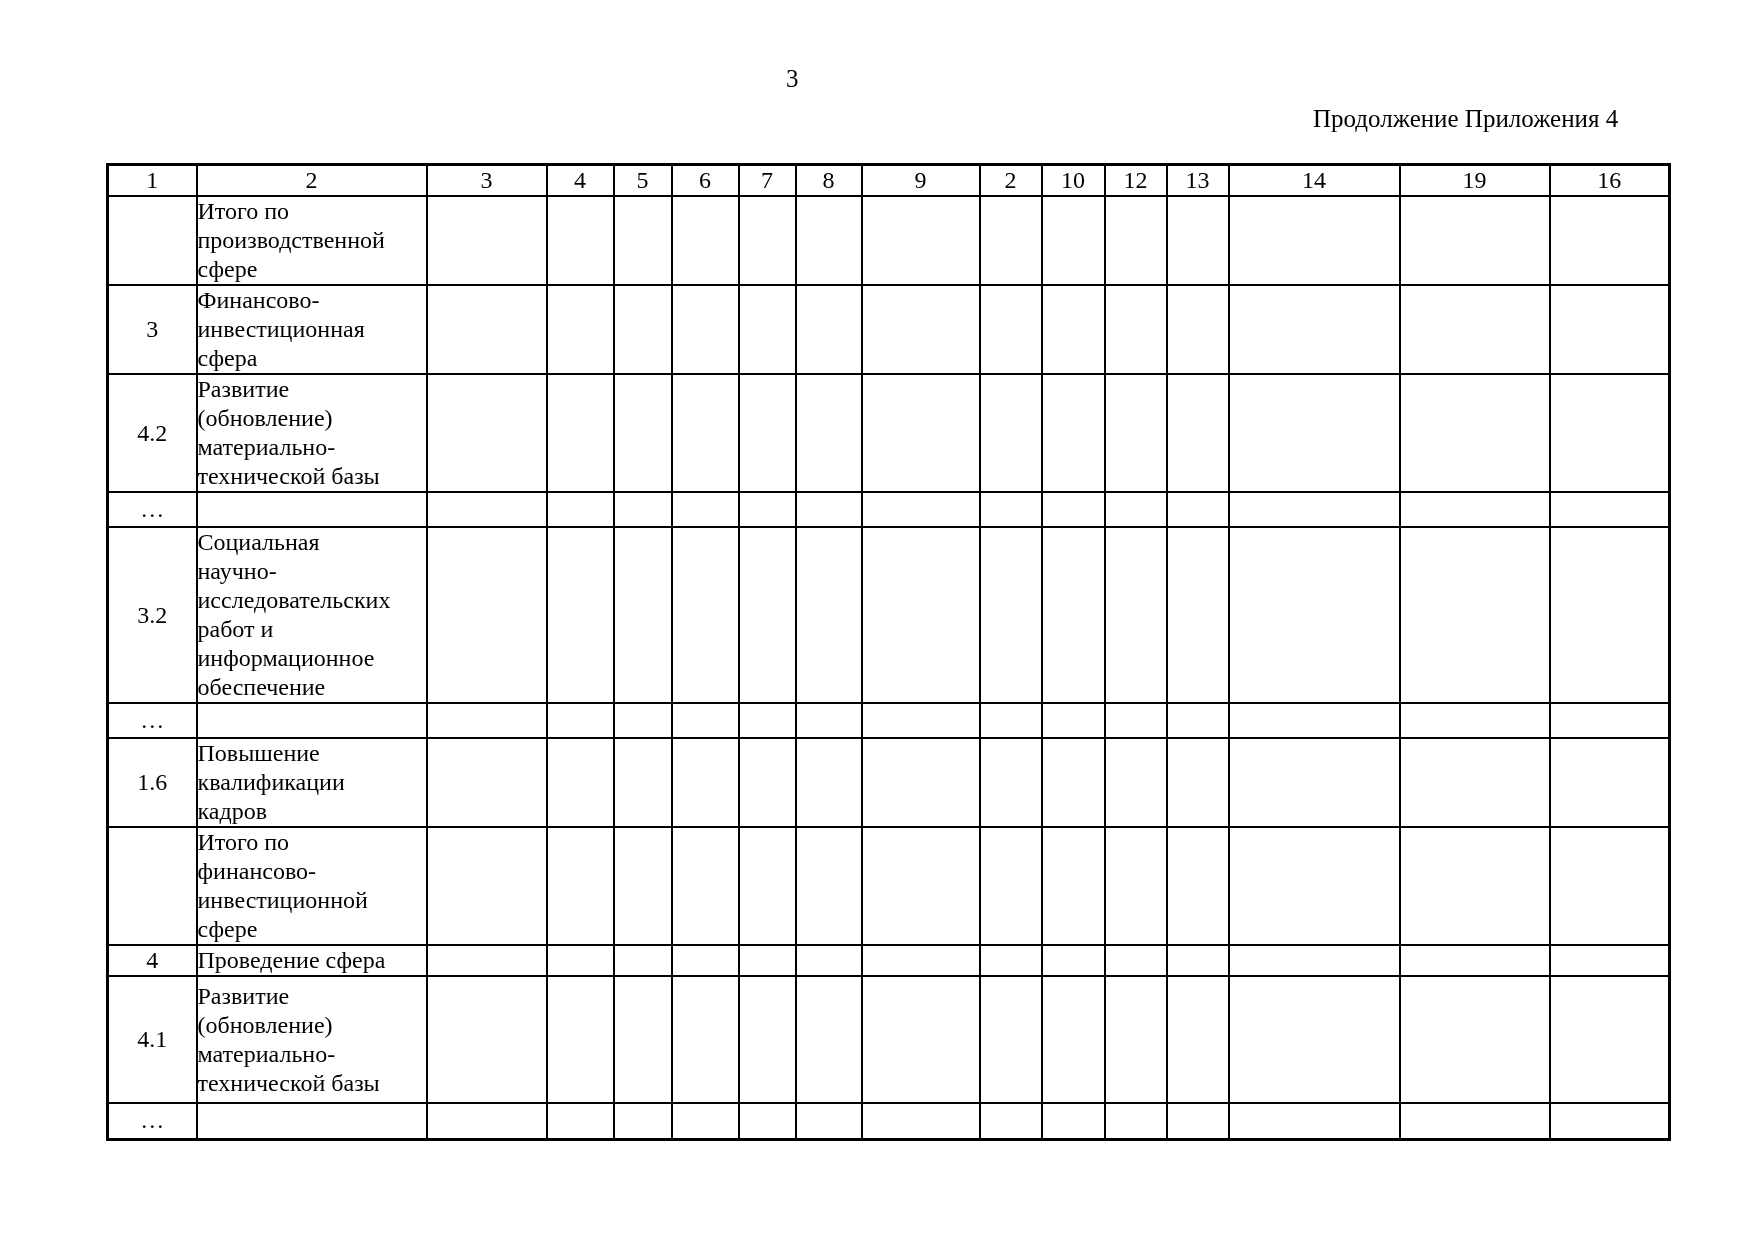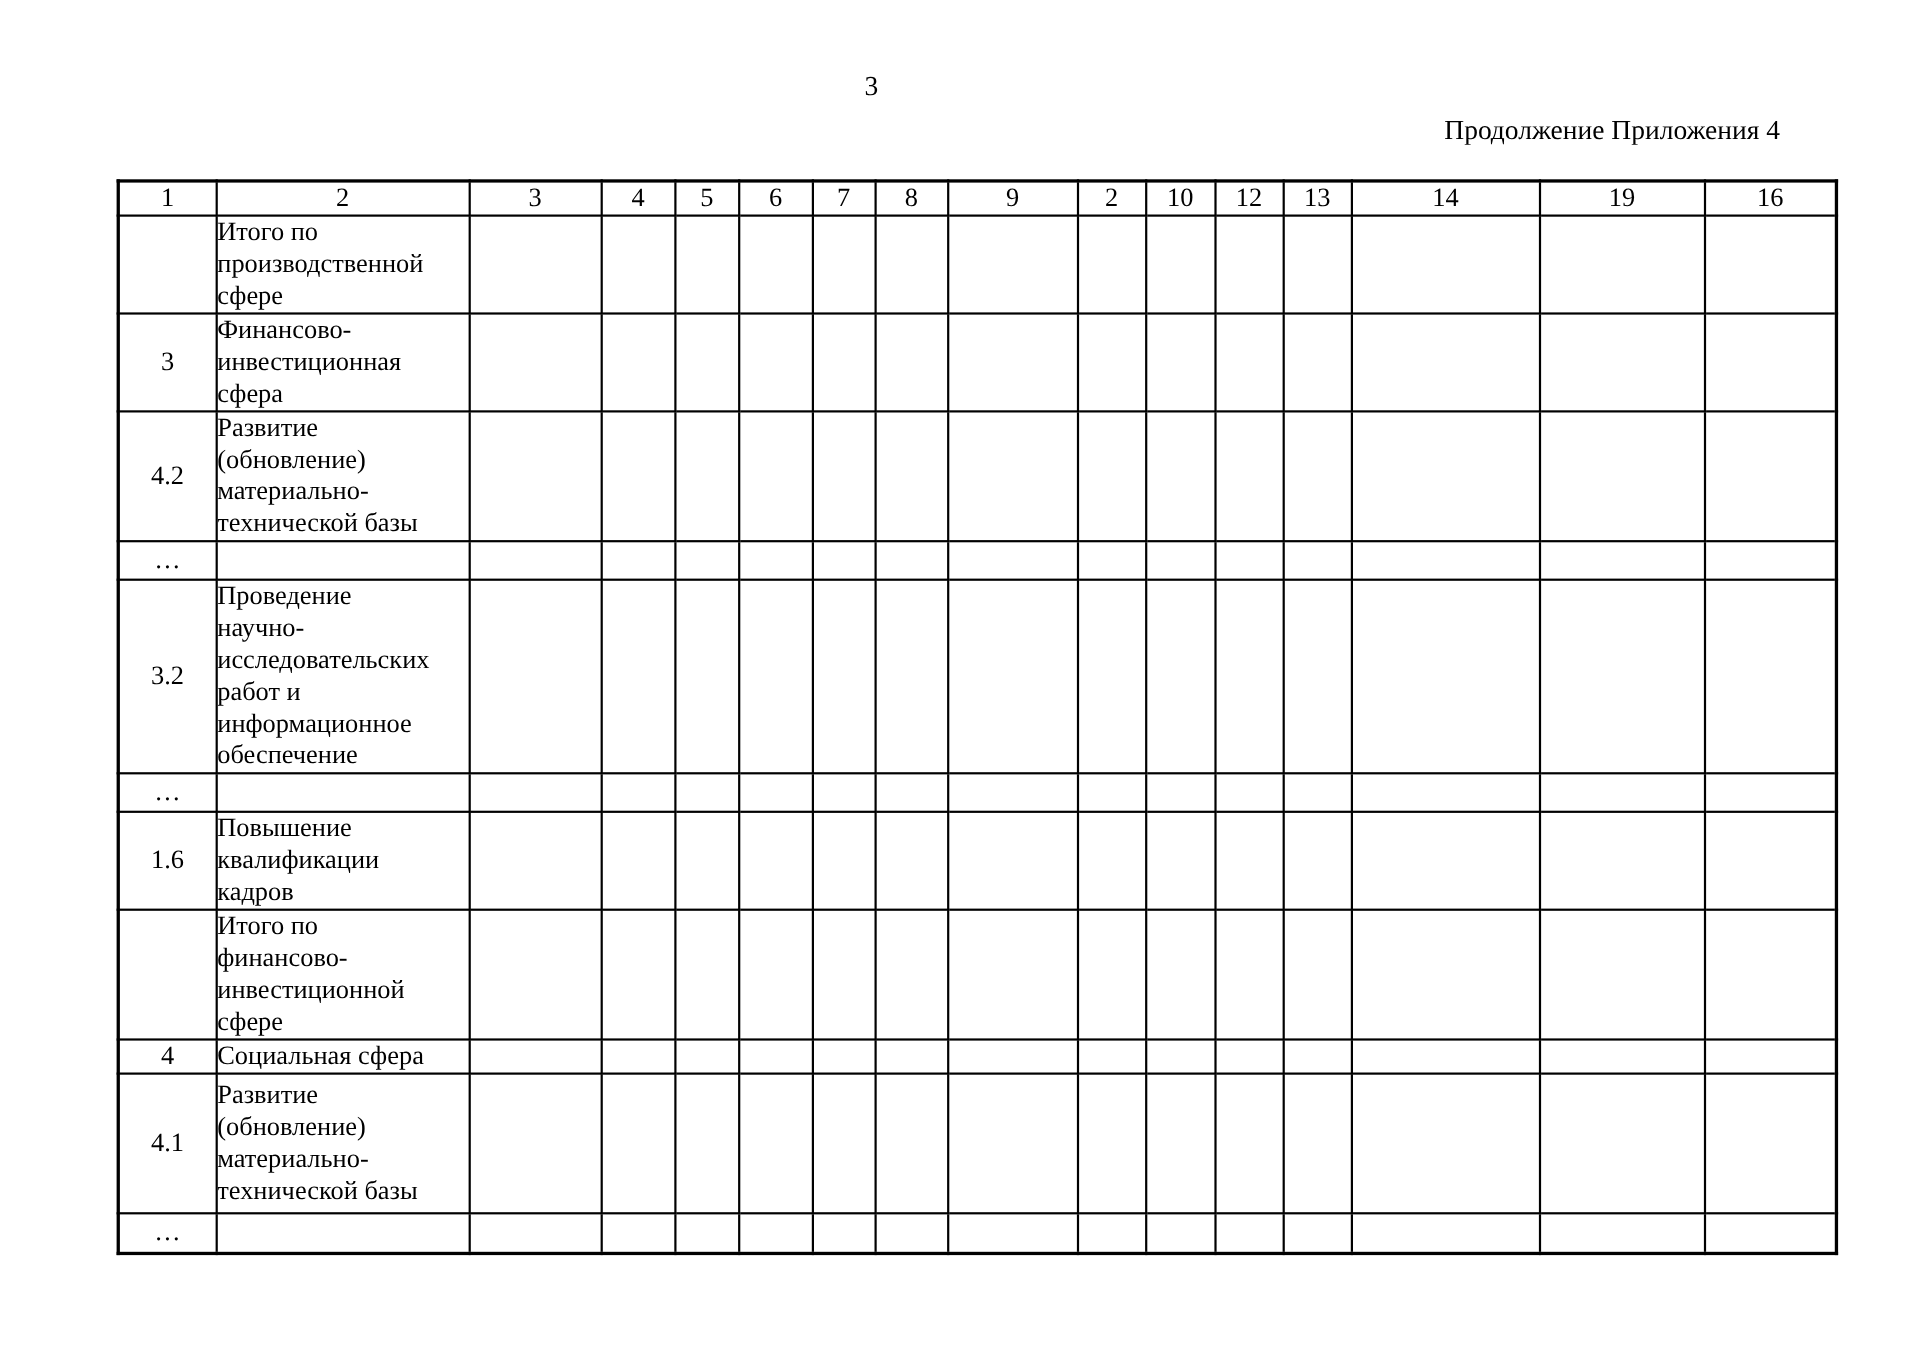--- a/index.html
+++ b/index.html
@@ -185,21 +185,21 @@
           <td class="empty"></td>
           <td class="empty"></td>
           <td class="empty"></td>
           <td class="empty"></td>
           <td class="empty"></td>
           <td class="empty"></td>
           <td class="empty"></td>
         </tr>
         <tr style="height: 175px;">
           <td class="num">3.2</td>
-          <td class="name">Проведение
+          <td class="name">Социальная
 научно-
 исследовательских
 работ и
 информационное
 обеспечение</td>
           <td class="empty"></td>
           <td class="empty"></td>
           <td class="empty"></td>
           <td class="empty"></td>
           <td class="empty"></td>
@@ -267,21 +267,21 @@
           <td class="empty"></td>
           <td class="empty"></td>
           <td class="empty"></td>
           <td class="empty"></td>
           <td class="empty"></td>
           <td class="empty"></td>
           <td class="empty"></td>
         </tr>
         <tr style="height: 30px;">
           <td class="num">4</td>
-          <td class="name">Социальная сфера</td>
+          <td class="name">Проведение сфера</td>
           <td class="empty"></td>
           <td class="empty"></td>
           <td class="empty"></td>
           <td class="empty"></td>
           <td class="empty"></td>
           <td class="empty"></td>
           <td class="empty"></td>
           <td class="empty"></td>
           <td class="empty"></td>
           <td class="empty"></td>

